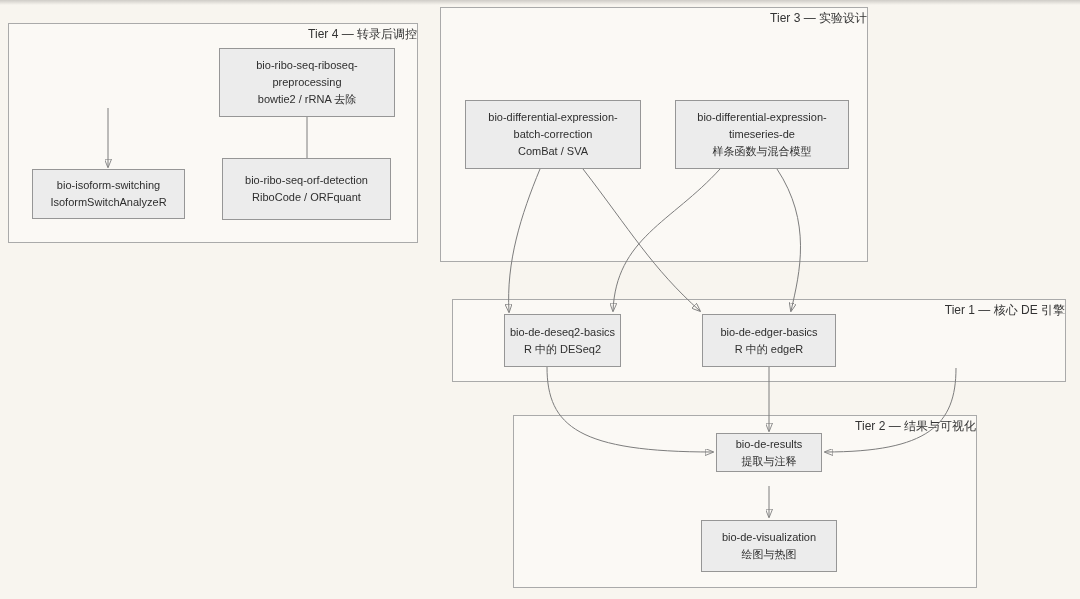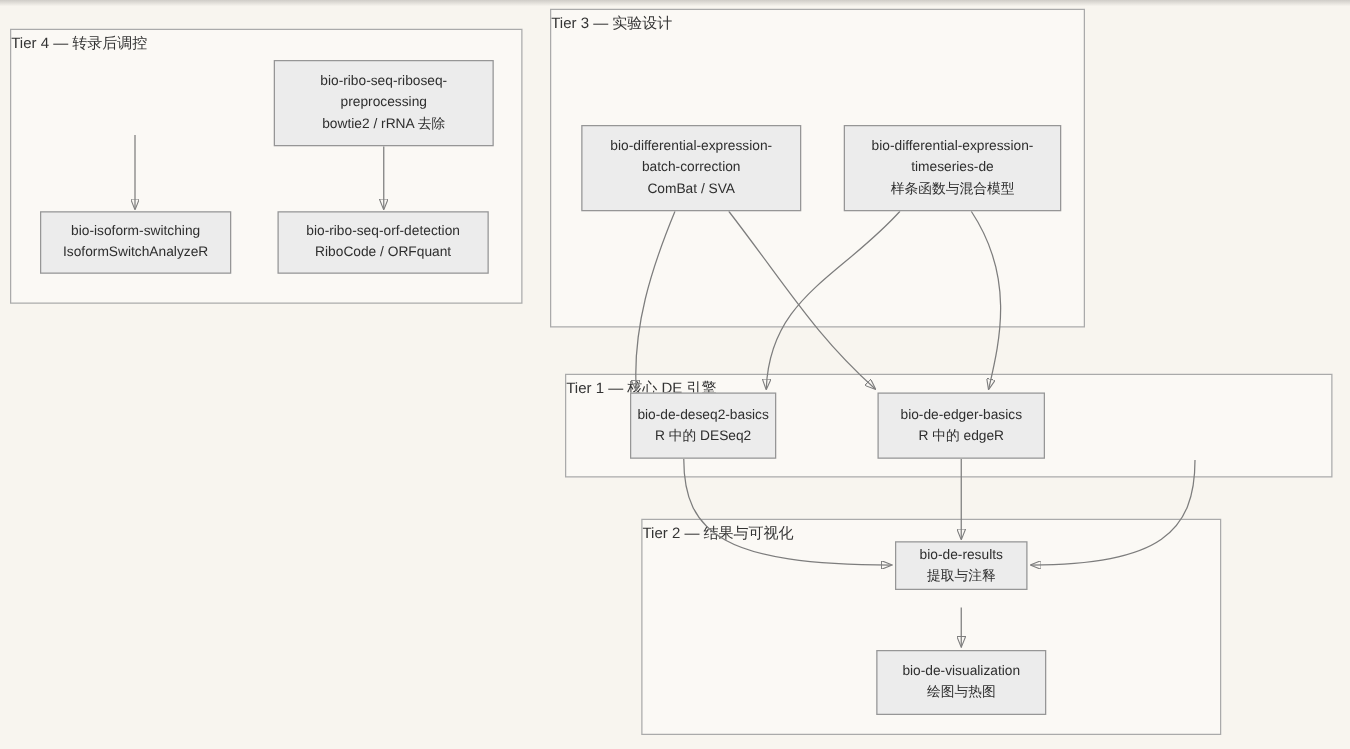--- a/index.html
+++ b/index.html
@@ -9,39 +9,39 @@
     font-family:"Liberation Sans","DejaVu Sans",sans-serif;
     color:#333;
   }
   .top-edge{position:absolute;left:0;top:0;width:100%;height:5px;
     background:linear-gradient(#cfccc7,rgba(248,245,239,0));}
   .tier{
     position:absolute;box-sizing:border-box;
     border:1px solid #aaa;background:rgba(253,252,249,0.55);
   }
   .tier-title{
-    position:absolute;top:2px;left:0;width:100%;text-align:left;
+    position:absolute;top:2px;left:0;width:100%;text-align:right;
     font-size:12px;line-height:16px;color:#333;white-space:nowrap;
   }
   .node{
     position:absolute;box-sizing:border-box;
     background:#ececec;border:1px solid #969696;
     display:flex;flex-direction:column;justify-content:center;align-items:center;
     text-align:center;font-size:11px;line-height:17px;color:#2e2e2e;
     padding:2px 4px;
   }
   .node span{white-space:pre-line;display:block;}
   .t-t4{left:8px;top:23px;width:410px;height:220px}
   .t-t3{left:440px;top:7px;width:428px;height:255px}
   .t-t1{left:452px;top:299px;width:614px;height:83px}
   .t-t2{left:513px;top:415px;width:464px;height:173px}
   .n-1{left:30px;top:56px;width:156px;height:52px}
   .n-2{left:219px;top:48px;width:176px;height:69px}
   .n-3{left:32px;top:169px;width:153px;height:50px}
-  .n-4{left:222px;top:169px;width:169px;height:50px}
+  .n-4{left:222px;top:158px;width:169px;height:62px}
   .n-5{left:465px;top:100px;width:176px;height:69px}
   .n-6{left:675px;top:100px;width:174px;height:69px}
   .n-7{left:504px;top:314px;width:117px;height:53px}
   .n-8{left:702px;top:314px;width:134px;height:53px}
   .n-9{left:870px;top:313px;width:173px;height:55px}
   .n-10{left:716px;top:433px;width:106px;height:39px}
   .n-11{left:701px;top:520px;width:136px;height:52px}
   .edges{position:absolute;left:0;top:0;width:1080px;height:599px;pointer-events:none;}
   .edges path,.edges line{stroke:#7d7d7d;stroke-width:1;fill:none;}
 </style>

